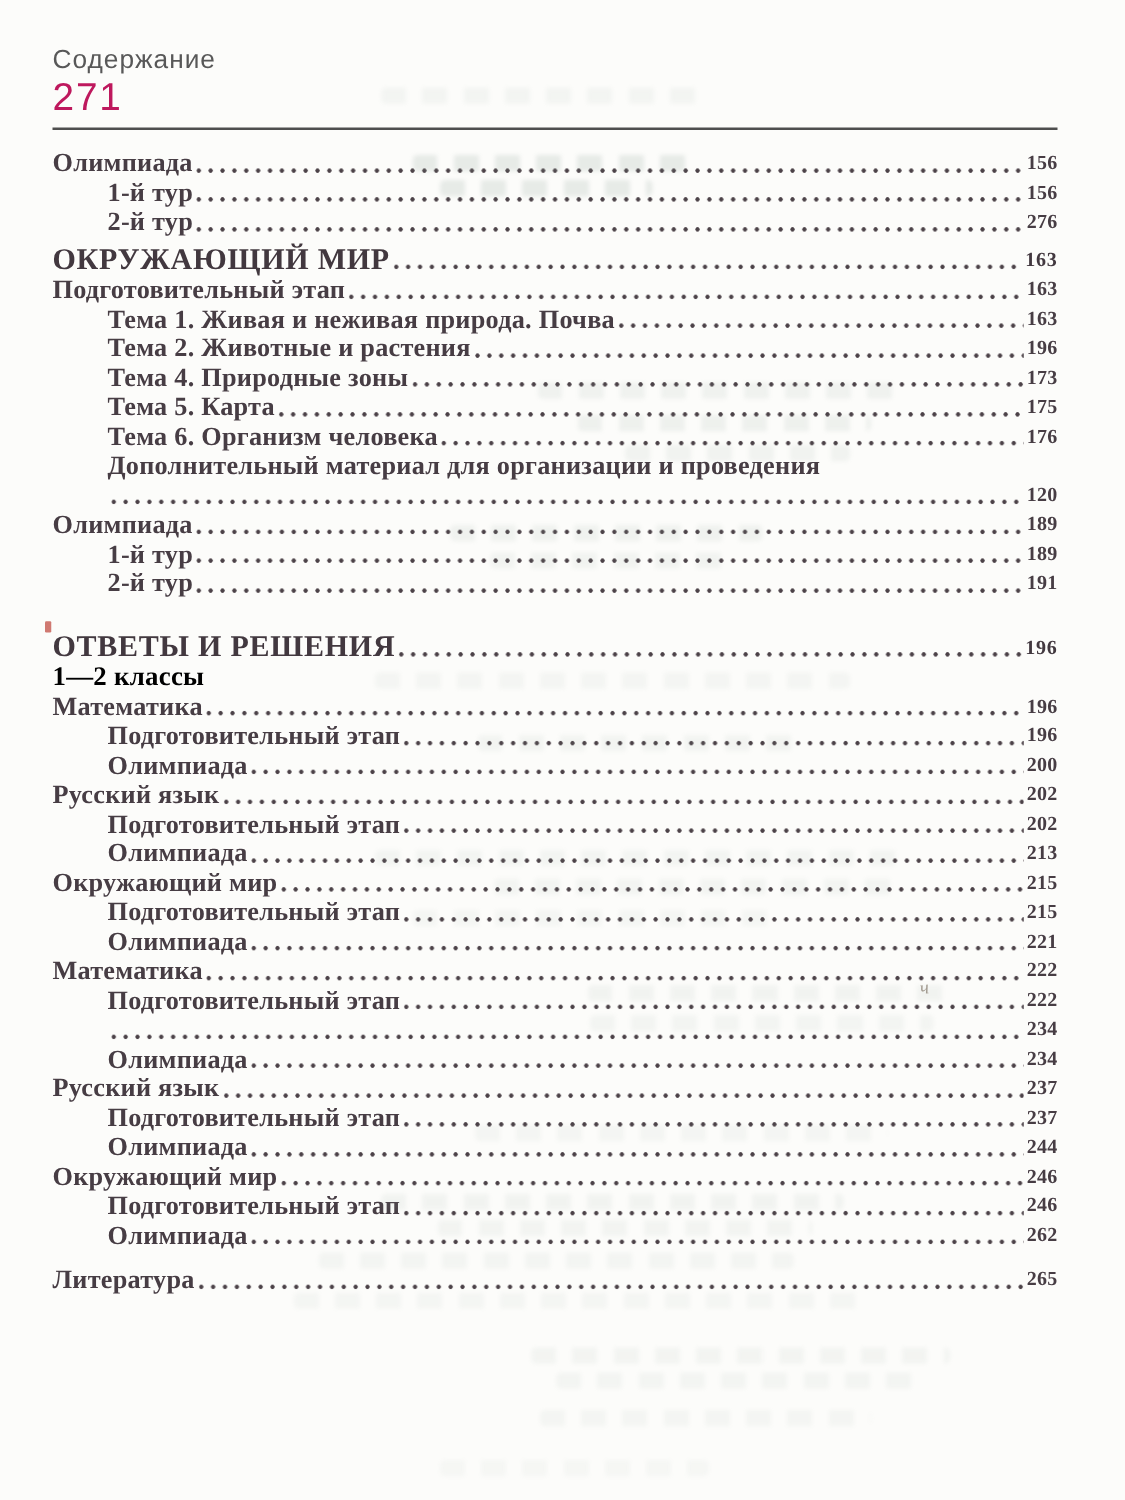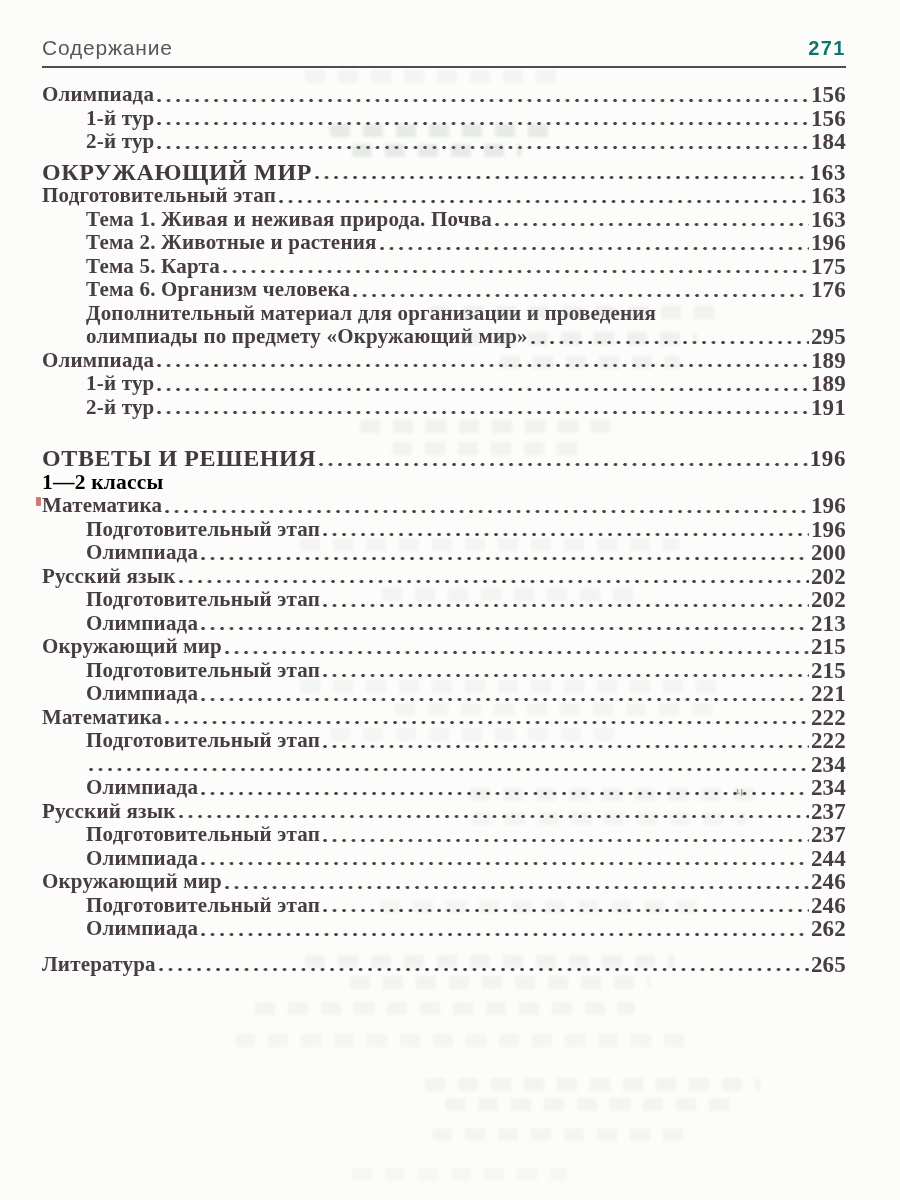--- a/index.html
+++ b/index.html
@@ -14,28 +14,29 @@
     width:900px;height:1200px;
     background:#fcfcfa;
     box-sizing:border-box;
     padding:36px 54px 0 42px;
   }
   
   .hdr{
     display:flex;justify-content:space-between;align-items:baseline;
     border-bottom:2px solid #4e4e4e;
     padding-bottom:6px;
+    flex-direction:column;
   }
   .hdr-title{
     font-family:"Liberation Sans","DejaVu Sans",sans-serif;
     font-size:21px;color:#585858;letter-spacing:.8px;
   }
   .hdr-num{
     font-family:"Liberation Sans","DejaVu Sans",sans-serif;
-    font-size:20px;color:#0f766e;letter-spacing:1.5px;font-weight:bold;
+    font-size:31px;color:#be185d;letter-spacing:1.5px;
   }
   
   .toc{margin-top:15px;color:#473d44;}
   .toc-row{
     display:flex;
     line-height:23.5px;
     font-size:21px;
     font-weight:700;
     letter-spacing:.2px;
     white-space:nowrap;
@@ -44,21 +45,21 @@
   .toc-row .dots{
     flex:1 1 auto;
     height:5px;
     align-self:flex-end;
     margin:0 2px 4px 3px;
     background-image:radial-gradient(circle at 2px 2.5px,#4c4248 1.5px,rgba(76,66,72,0) 1.9px);
     background-size:9.5px 5px;
     background-repeat:repeat-x;
     background-position:left bottom;
   }
-  .toc-row .pg{flex:0 0 auto;font-size:23px;text-align:center;}
+  .toc-row .pg{flex:0 0 auto;font-size:16px;text-align:center;}
   .toc-row.ind1{padding-left:44px;}
   .toc-row.caps{font-size:24px;letter-spacing:.6px;color:#42383f;}
   .toc-row.subhead{font-size:21.5px;color:#000000;}
   .gap-small{margin-top:5px;}
   .gap-medium{margin-top:7px;}
   .gap-large{margin-top:28px;}
   .gap-xlarge{margin-top:12px;}
   
   .ghost{
     position:absolute;height:13px;border-radius:4px;
@@ -93,21 +94,21 @@
         <span class="pg">156</span>
       </div>
       <div class="toc-row ind1">
         <span class="lbl">1-й тур</span>
         <span class="dots"></span>
         <span class="pg">156</span>
       </div>
       <div class="toc-row ind1">
         <span class="lbl">2-й тур</span>
         <span class="dots"></span>
-        <span class="pg">184</span>
+        <span class="pg">276</span>
       </div>
       <div class="toc-row caps gap-medium">
         <span class="lbl">ОКРУЖАЮЩИЙ МИР</span>
         <span class="dots"></span>
         <span class="pg">163</span>
       </div>
       <div class="toc-row">
         <span class="lbl">Подготовительный этап</span>
         <span class="dots"></span>
         <span class="pg">163</span>
@@ -116,36 +117,40 @@
         <span class="lbl">Тема 1. Живая и неживая природа. Почва</span>
         <span class="dots"></span>
         <span class="pg">163</span>
       </div>
       <div class="toc-row ind1">
         <span class="lbl">Тема 2. Животные и растения</span>
         <span class="dots"></span>
         <span class="pg">196</span>
       </div>
       <div class="toc-row ind1">
+        <span class="lbl">Тема 4. Природные зоны</span>
+        <span class="dots"></span>
+        <span class="pg">173</span>
+      </div>
+      <div class="toc-row ind1">
         <span class="lbl">Тема 5. Карта</span>
         <span class="dots"></span>
         <span class="pg">175</span>
       </div>
       <div class="toc-row ind1">
         <span class="lbl">Тема 6. Организм человека</span>
         <span class="dots"></span>
         <span class="pg">176</span>
       </div>
       <div class="toc-row ind1">
         <span class="lbl">Дополнительный материал для организации и проведения</span>
       </div>
       <div class="toc-row ind1">
-        <span class="lbl">олимпиады по предмету «Окружающий мир»</span>
-        <span class="dots"></span>
-        <span class="pg">295</span>
+        <span class="dots"></span>
+        <span class="pg">120</span>
       </div>
       <div class="toc-row">
         <span class="lbl">Олимпиада</span>
         <span class="dots"></span>
         <span class="pg">189</span>
       </div>
       <div class="toc-row ind1">
         <span class="lbl">1-й тур</span>
         <span class="dots"></span>
         <span class="pg">189</span>

